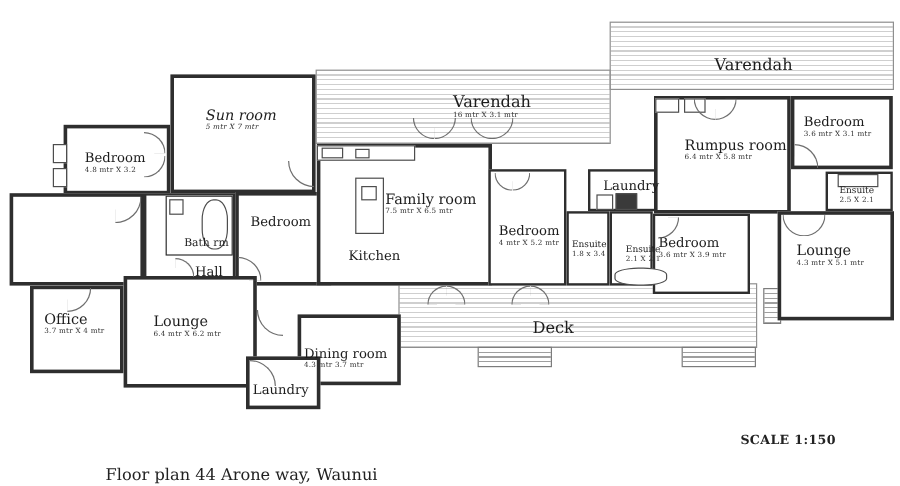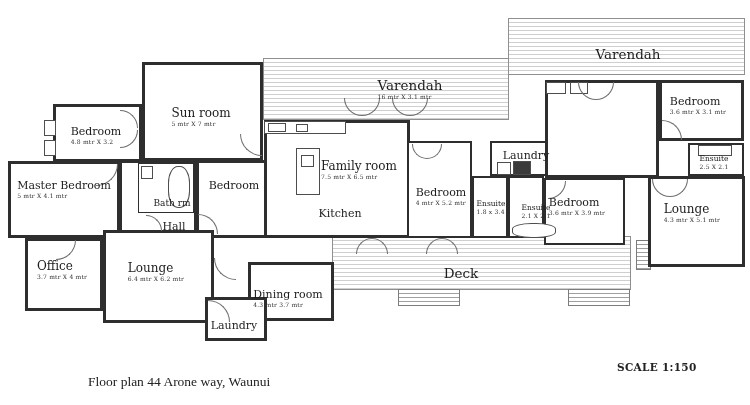--- a/index.html
+++ b/index.html
@@ -111,46 +111,42 @@
   <div class="arc br" style="left:670px;top:179px;width:18px;height:18px;"></div>
   <div class="arc br" style="left:548px;top:181px;width:18px;height:18px;"></div>
 
   <div class="room-label" style="left:410px;top:89px;">
     <div class="rname lg">Varendah</div>
     <div class="rdims">16 mtr X 3.1 mtr</div>
   </div>
   <div class="room-label" style="left:628px;top:55px;">
     <div class="rname lg">Varendah</div>
   </div>
-  <div class="room-label" style="left:201px;top:117px;">
+  <div class="room-label" style="left:201px;top:100px;font-style:italic;">
     <div class="rname">Sun room</div>
     <div class="rdims">5 mtr X 7 mtr</div>
   </div>
   <div class="room-label" style="left:96px;top:136px;">
     <div class="rname md">Bedroom</div>
     <div class="rdims">4.8 mtr X 3.2</div>
-  </div>
-  <div class="room-label" style="left:64px;top:190px;">
-    <div class="rname md">Master Bedroom</div>
-    <div class="rdims">5 mtr X 4.1 mtr</div>
   </div>
   <div class="room-label" style="left:172px;top:203px;">
     <div class="rname sm">Bath rm</div>
   </div>
   <div class="room-label" style="left:174px;top:227px;">
     <div class="rname md">Hall</div>
   </div>
   <div class="room-label" style="left:234px;top:186px;">
     <div class="rname md">Bedroom</div>
   </div>
   <div class="room-label" style="left:359px;top:170px;">
     <div class="rname">Family room</div>
     <div class="rdims">7.5 mtr X 6.5 mtr</div>
   </div>
-  <div class="room-label" style="left:312px;top:214px;margin-left:28px;">
+  <div class="room-label" style="left:312px;top:214px;">
     <div class="rname md">Kitchen</div>
   </div>
   <div class="room-label" style="left:441px;top:197px;">
     <div class="rname md">Bedroom</div>
     <div class="rdims">4 mtr X 5.2 mtr</div>
   </div>
   <div class="room-label" style="left:526px;top:156px;">
     <div class="rname md">Laundry</div>
   </div>
   <div class="room-label" style="left:491px;top:208px;">
@@ -158,20 +154,24 @@
     <div class="rdims">1.8 x 3.4</div>
   </div>
   <div class="room-label" style="left:536px;top:212px;">
     <div class="rname xs">Ensuite</div>
     <div class="rdims">2.1 X 2.1</div>
   </div>
   <div class="room-label" style="left:577px;top:207px;">
     <div class="rname md">Bedroom</div>
     <div class="rdims">3.6 mtr X 3.9 mtr</div>
   </div>
+  <div class="room-label" style="left:613px;top:125px;">
+    <div class="rname">Rumpus room</div>
+    <div class="rdims">6.4 mtr X 5.8 mtr</div>
+  </div>
   <div class="room-label" style="left:698px;top:106px;">
     <div class="rname md">Bedroom</div>
     <div class="rdims">3.6 mtr X 3.1 mtr</div>
   </div>
   <div class="room-label" style="left:714px;top:163px;">
     <div class="rname xs">Ensuite</div>
     <div class="rdims">2.5 X 2.1</div>
   </div>
   <div class="room-label" style="left:692px;top:213px;">
     <div class="rname">Lounge</div>
@@ -189,16 +189,16 @@
     <div class="rname md">Dining room</div>
     <div class="rdims">4.3 mtr 3.7 mtr</div>
   </div>
   <div class="room-label" style="left:234px;top:326px;">
     <div class="rname md">Laundry</div>
   </div>
   <div class="room-label" style="left:461px;top:274px;">
     <div class="rname lg">Deck</div>
   </div>
 
-  <div class="caption" style="left:88px;top:374px;font-family:Liberation Serif, serif;">Floor plan 44 Arone way, Waunui</div>
+  <div class="caption" style="left:88px;top:388px;">Floor plan 44 Arone way, Waunui</div>
   <div class="scale-label" style="left:617px;top:361px;">SCALE 1:150</div>
 
 </div>
 
 </body></html>

